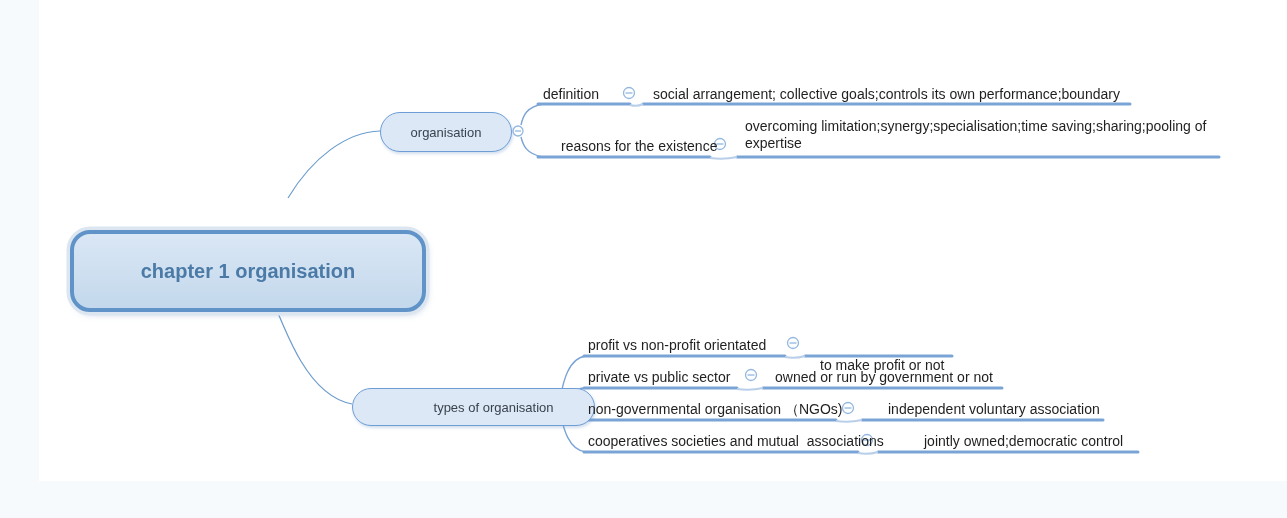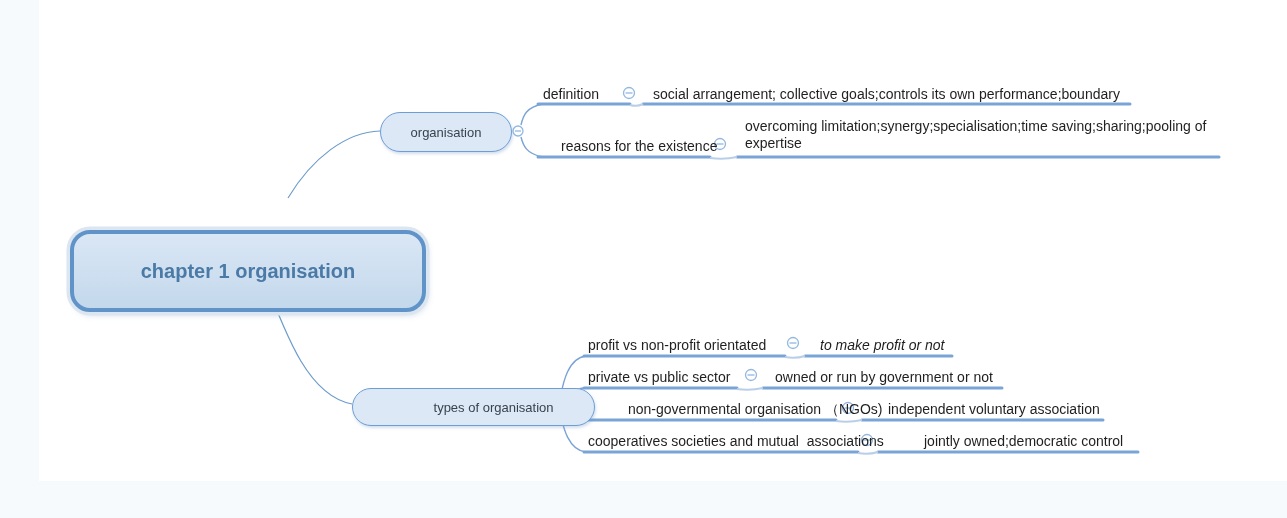--- a/index.html
+++ b/index.html
@@ -117,23 +117,23 @@
     <span>types of organisation</span>
   </div>
 
   <div class="lbl" style="left:543px;top:86px;">definition</div>
   <div class="lbl" style="left:653px;top:86px;">social arrangement; collective goals;controls its own performance;boundary</div>
 
   <div class="lbl" style="left:561px;top:138px;">reasons for the existence</div>
   <div class="lbl wrap" style="left:745px;top:118px;width:478px;">overcoming limitation;synergy;specialisation;time saving;sharing;pooling of expertise</div>
 
   <div class="lbl" style="left:588px;top:337px;">profit vs non-profit orientated</div>
-  <div class="lbl" style="left:820px;top:337px;font-style:italic;">to make profit or not</div>
+  <div class="lbl" style="left:820px;top:357px;">to make profit or not</div>
 
   <div class="lbl" style="left:588px;top:369px;">private vs public sector</div>
   <div class="lbl" style="left:775px;top:369px;text-align:right;">owned or run by government or not</div>
 
-  <div class="lbl" style="left:588px;top:401px;margin-left:40px;">non-governmental organisation （NGOs)</div>
+  <div class="lbl" style="left:588px;top:401px;">non-governmental organisation （NGOs)</div>
   <div class="lbl" style="left:888px;top:401px;">independent voluntary association</div>
 
   <div class="lbl" style="left:588px;top:433px;">cooperatives societies and mutual  associations</div>
   <div class="lbl" style="left:924px;top:433px;">jointly owned;democratic control</div>
 </div>
 
 </body></html>

